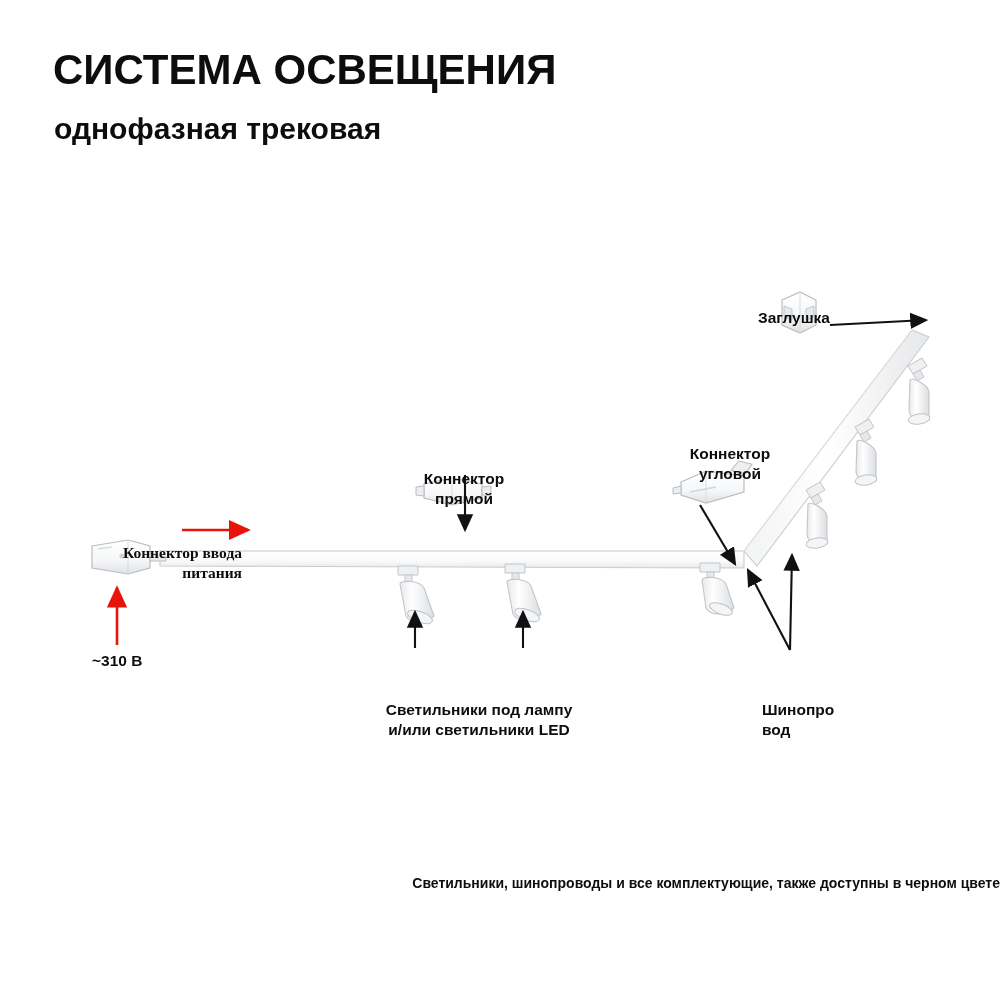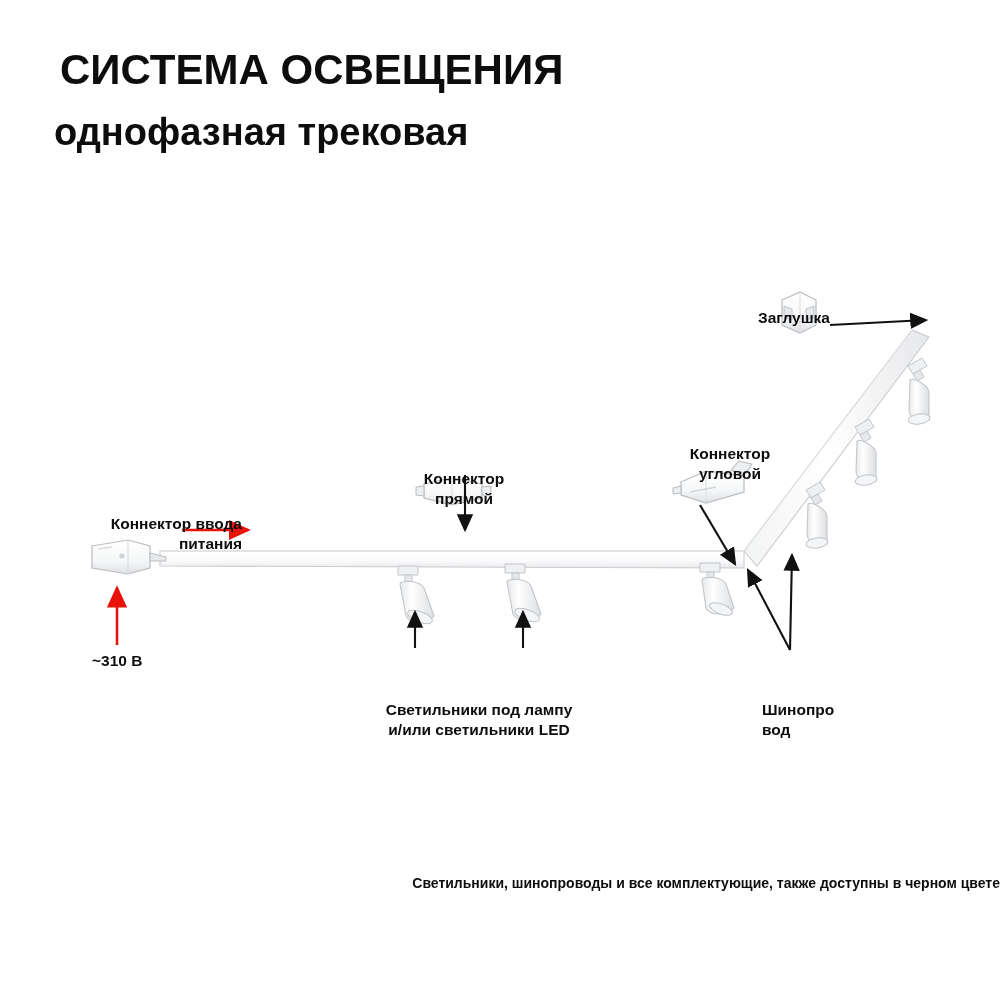--- a/index.html
+++ b/index.html
@@ -17,33 +17,33 @@
   }
   #stage {
     position: absolute;
     left: 0; top: 0;
     width: 1000px;
     height: 1000px;
   }
   
   .title-main {
     position: absolute;
-    left: 60px;
+    left: 53px;
     top: 48px;
     font-size: 42px;
     font-weight: bold;
     letter-spacing: 0px;
     line-height: 1.05;
     white-space: nowrap;
   }
   .title-sub {
     position: absolute;
     left: 54px;
     top: 112px;
-    font-size: 38px;
+    font-size: 30px;
     font-weight: bold;
     line-height: 1.1;
     white-space: nowrap;
   }
   .footnote {
     position: absolute;
     left: 0;
     top: 875px;
     width: 1000px;
     text-align: right;
@@ -214,21 +214,21 @@
   </svg>
 
   <div class="lbl center" style="left:694px; top:260px; width:200px;">Заглушка</div>
 
   <div class="lbl center" style="left:368px; top:421px; width:192px;">Коннектор
 прямой</div>
 
   <div class="lbl center" style="left:640px; top:396px; width:180px;">Коннектор
 угловой</div>
 
-  <div class="lbl right" style="left:16px; top:466px; width:226px;">Коннектор ввода
+  <div class="lbl right" style="left:16px; top:495px; width:226px;font-family:Liberation Serif, serif;">Коннектор ввода
 питания</div>
 
   <div class="lbl-voltage" style="left:92px; top:652px;">~310 В</div>
 
   <div class="lbl center" style="left:350px; top:652px; width:258px;">Светильники под лампу
 и/или светильники LED</div>
 
   <div class="lbl left" style="left:762px; top:652px; width:120px;">Шинопро
 вод</div>
 

